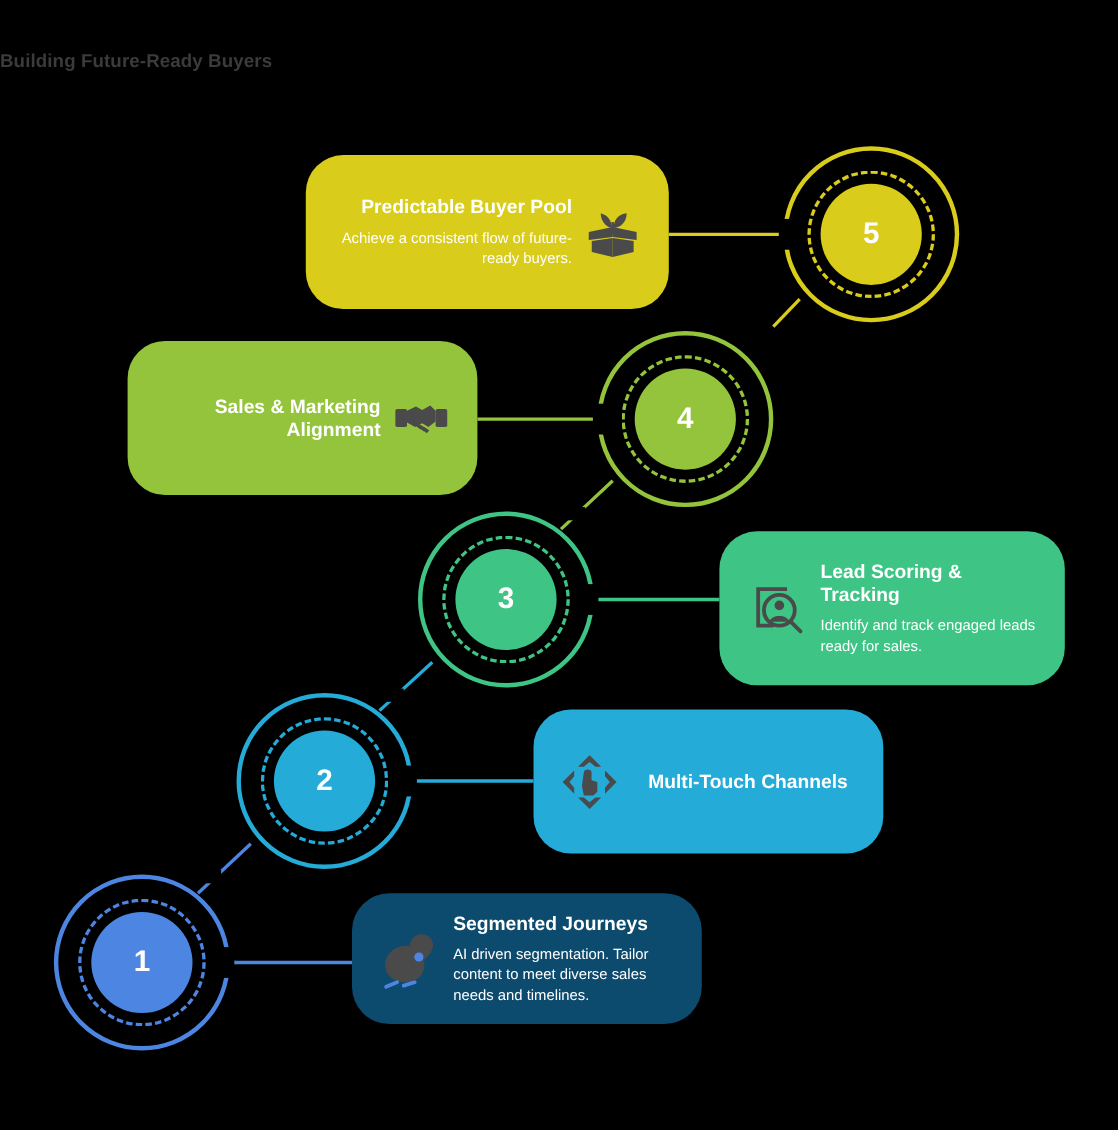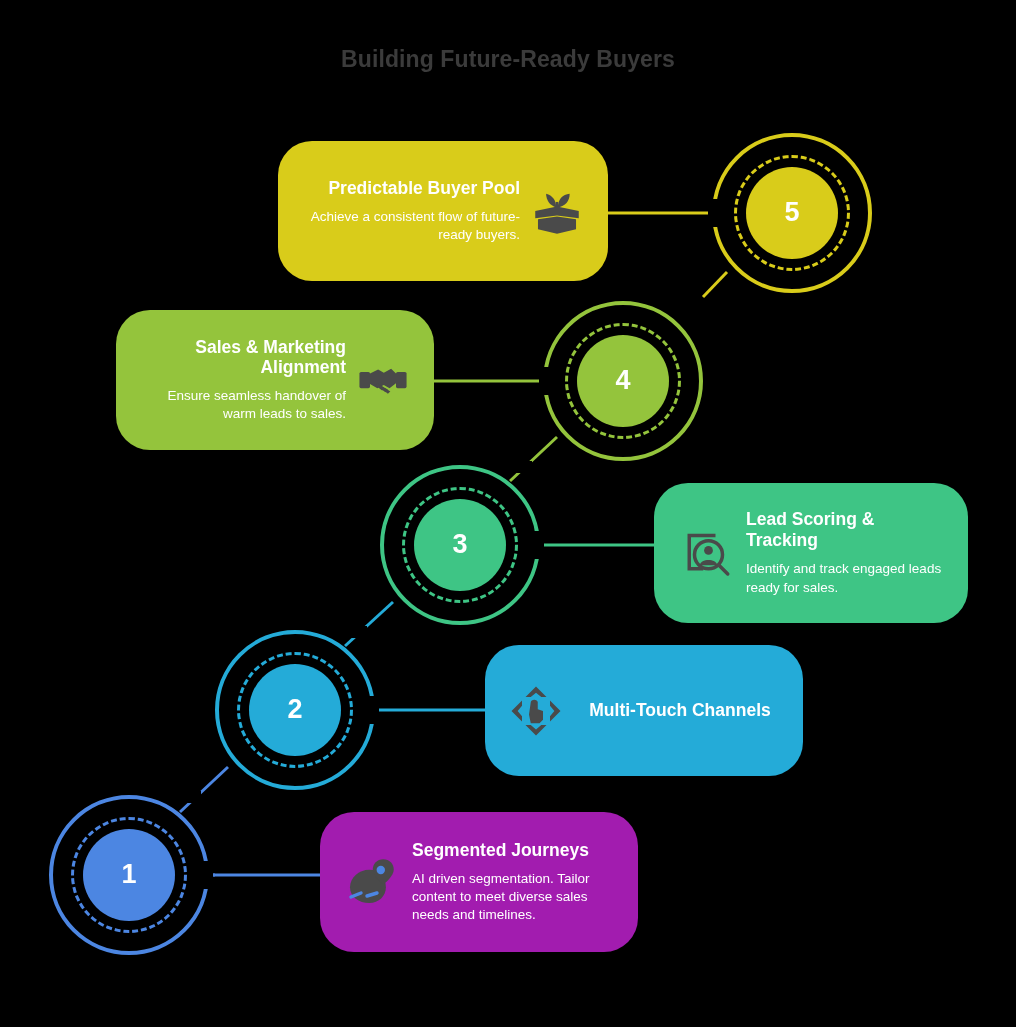--- a/index.html
+++ b/index.html
@@ -7,22 +7,21 @@
     width: 1016px; height: 1027px;
     background: #000000;
     font-family: "Liberation Sans", sans-serif;
     overflow: hidden;
   }
   #stage { position: relative; width: 1016px; height: 1027px; }
 
   
   .page-title {
     position: absolute; left: 0; top: 46px; width: 1016px;
-    text-align: center;
-    font-size: 23px; font-weight: bold;
+    font-size: 17px; font-weight: bold;
     letter-spacing: .1px;
     color: #3b3b3b;
   }
 
   
   .connectors { position: absolute; left: 0; top: 0; width: 1016px; height: 1027px; }
 
   
   .card {
     position: absolute;
@@ -47,21 +46,21 @@
   }
   .card.right-text .txt { text-align: right; }
   .card.right-text .ico { margin-left: 6px; }
   .card.left-icon .ico { margin-right: 10px; }
 
   
   #card-5 { left: 278px; top: 141px; width: 330px; height: 140px; background: #d9cc1a; }
   #card-4 { left: 116px; top: 310px; width: 318px; height: 140px; background: #94c43c; }
   #card-3 { left: 654px; top: 483px; width: 314px; height: 140px; background: #3ec585; }
   #card-2 { left: 485px; top: 645px; width: 318px; height: 131px; background: #24abd8; }
-  #card-1 { left: 320px; top: 812px; width: 318px; height: 140px; background: #a21caf; }
+  #card-1 { left: 320px; top: 812px; width: 318px; height: 119px; background: #0c4a6e; }
 
   #card-3 .ttl, #card-2 .ttl, #card-1 .ttl { line-height: 1.2; }
   #card-2 .ttl { text-align: center; }
   #card-2 .body, #card-1 .body, #card-3 .body { text-align: left; }
   #card-2 .body { margin-top: 7px; }
 
   
   .step {
     position: absolute;
     width: 160px; height: 160px;
@@ -186,21 +185,20 @@
         <path d="M56 32 L32 27 L32 37 L56 40 Z"></path>
         <path d="M11 41 L32 38 L32 57 L11 52 Z"></path>
         <path d="M53 41 L32 38 L32 57 L53 52 Z"></path>
       </svg>
     </div>
   </div>
 
   <div class="card right-text" id="card-4">
     <div class="txt">
       <div class="ttl">Sales &amp; Marketing Alignment</div>
-      <div class="body">Ensure seamless handover of warm leads to sales.</div>
     </div>
     <div class="ico">
       <svg viewBox="0 0 64 64" width="52" height="52" fill="#4a4a4a">
         <rect x="3" y="22" width="13" height="20" rx="2"></rect>
         <rect x="48" y="22" width="13" height="20" rx="2"></rect>
         <path d="M16 24 L26 19 L33 23 L42 18 L48 24 L48 36 L40 42 L33 38 L25 42 L16 37 Z"></path>
         <path d="M22 38 L31 45 L34 42 L25 36 Z"></path>
         <path d="M27 41 L35 47 L38 44 L30 39 Z"></path>
         <path d="M32 44 L38 49 L41 46 L35 42 Z"></path>
       </svg>

